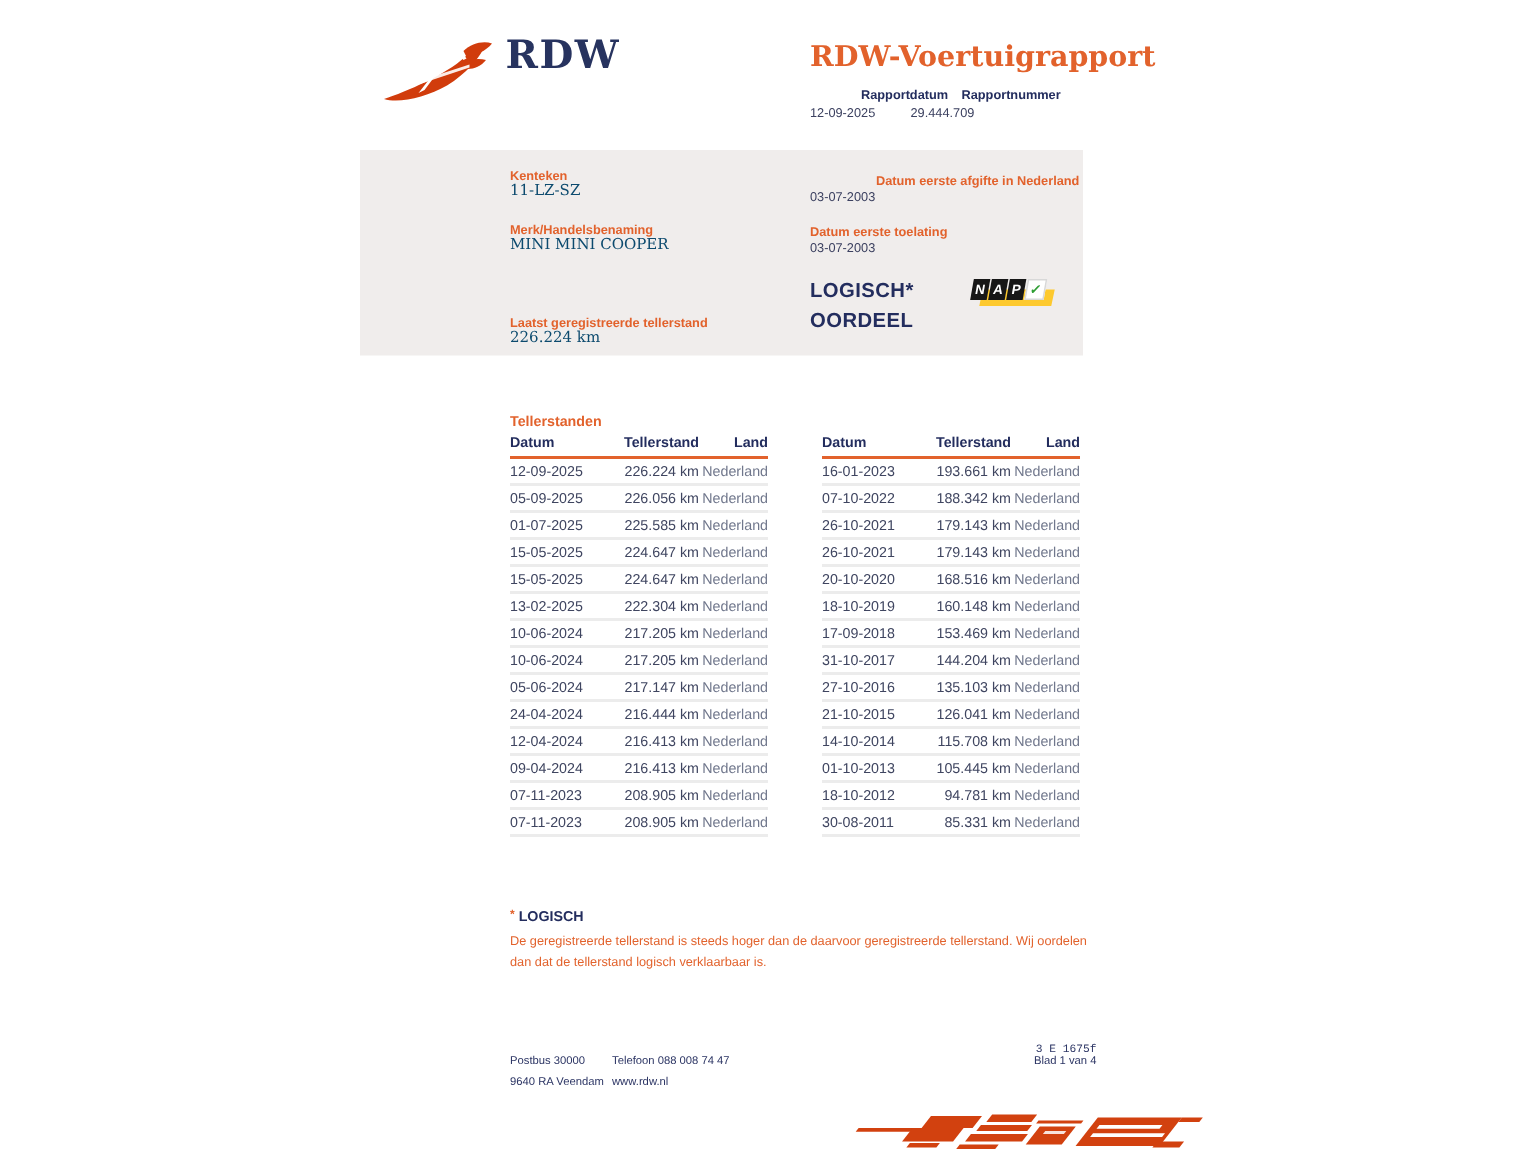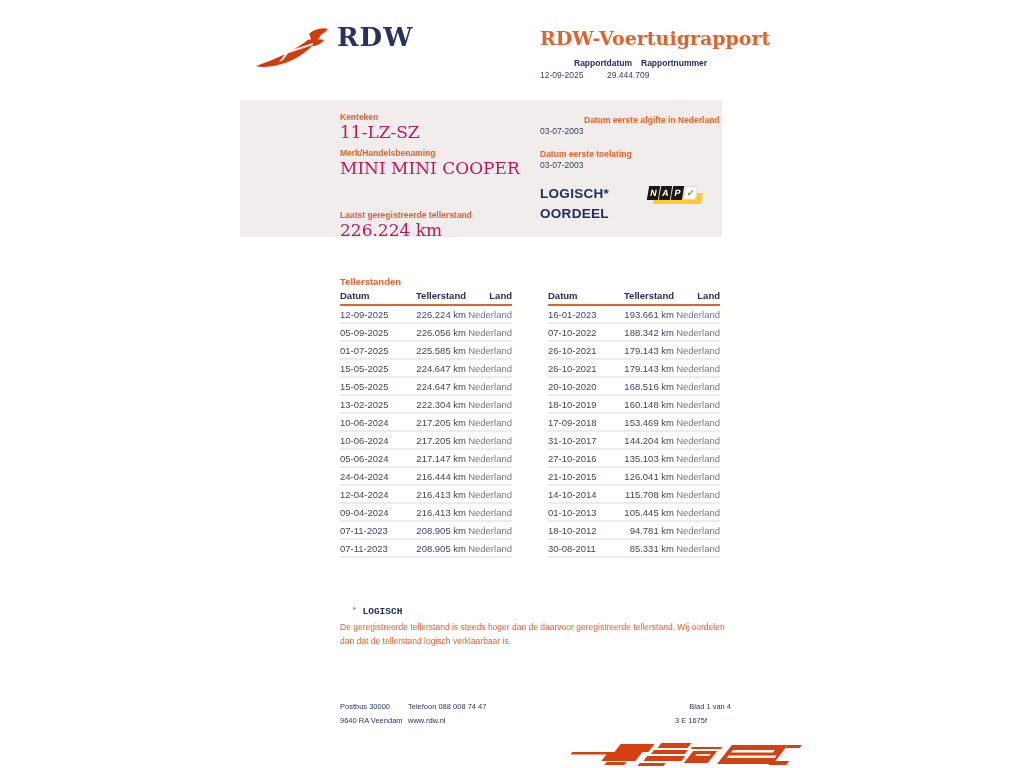--- a/index.html
+++ b/index.html
@@ -17,21 +17,21 @@
     font-size:19px;color:#e2622c;}
   .meta-label{font-size:8.5px;font-weight:bold;color:#232d5e;padding-left:34px;}
   .meta-value{font-size:8.5px;color:#3c4160;}
   #rapportdatum-label{left:540px;top:58px;}
   #rapportdatum-value{left:540px;top:70px;}
   #rapportnummer-label{left:607px;top:58px;}
   #rapportnummer-value{left:607px;top:70px;}
   
   #summary-box{left:240px;top:100px;width:482px;height:137px;background:#f0edec;}
   .f-label{font-size:8.5px;font-weight:bold;color:#e2622c;position:absolute;}
-  .f-serif{font-family:"DejaVu Serif",serif;font-size:17px;color:#be185d;position:absolute;}
+  .f-serif{font-family:"DejaVu Serif",serif;font-size:10px;color:#0c4a6e;position:absolute;}
   .f-small{font-size:8.5px;color:#3c4160;position:absolute;}
   #oordeel{left:300px;top:84px;font-size:13.5px;font-weight:bold;color:#232d5e;
     line-height:20px;letter-spacing:.3px;position:absolute;}
   
   #nap{left:408px;top:86px;width:56px;height:22px;position:absolute;}
   #nap .gold{position:absolute;left:6px;top:7px;width:48px;height:11px;background:#fdc92e;
     transform:skewX(-12deg);}
   #nap .tiles{position:absolute;left:0;top:0;display:flex;gap:1px;}
   #nap .tile{width:11px;height:14px;background:#171717;color:#fff;font-size:9px;font-weight:bold;
     display:flex;align-items:center;justify-content:center;transform:skewX(-10deg);}
@@ -44,21 +44,21 @@
   #odo-right{left:548px;}
   .odo-table th{font-weight:bold;color:#232d5e;border-bottom:2px solid #e2622c;
     padding:2px 0 3px 0;text-align:right;}
   .odo-table th.c0{text-align:left;margin-left:12px;}
   .odo-table td{padding:2.5px 0;border-bottom:2px solid #ececec;color:#3f4560;}
   .odo-table td.c0{text-align:left;width:58px;}
   .odo-table td.c1{text-align:right;width:68px;}
   .odo-table td.c2{text-align:right;width:46px;color:#70778c;}
   .odo-table th.c1{width:68px;} .odo-table th.c2{width:46px;}
   
-  #footnote-head{left:352px;top:605px;font-size:9.5px;font-weight:bold;color:#232d5e;font-family:Liberation Mono, monospace;}
+  #footnote-head{left:340px;top:605px;font-size:9.5px;font-weight:bold;color:#232d5e;}
   #footnote-head .star{color:#e2622c;font-size:8px;vertical-align:2px;}
   #footnote-text{left:340px;top:620px;width:395px;font-size:8.5px;line-height:14px;color:#e2622c;}
   
   .foot{font-size:7.5px;color:#2c3564;position:absolute;}
   #foot-pg{text-align:right;width:80px;}
   
   #bottom-art{left:543px;top:741px;width:260px;height:27px;}
 </style>
 </head>
 <body>
@@ -278,21 +278,21 @@
   <span class="star">*</span>
   <span>LOGISCH</span>
 </div>
 <div id="footnote-text" class="abs">De geregistreerde tellerstand is steeds hoger dan de daarvoor geregistreerde tellerstand. Wij oordelen dan dat de tellerstand logisch verklaarbaar is.</div>
 
 <div class="foot" style="left:340px;top:702px;">Postbus 30000</div>
 <div class="foot" style="left:340px;top:716px;">9640 RA Veendam</div>
 <div class="foot" style="left:408px;top:702px;">Telefoon 088 008 74 47</div>
 <div class="foot" style="left:408px;top:716px;">www.rdw.nl</div>
 <div class="foot" id="foot-pg" style="left:651px;top:702px;">Blad 1 van 4</div>
-<div class="foot" style="left:651px;top:716px;width:80px;text-align:center;">3 E 1675f</div>
+<div class="foot" style="left:651px;top:696px;width:80px;text-align:right;font-family:Liberation Mono, monospace;">3 E 1675f</div>
 
 <svg id="bottom-art" class="abs" viewBox="0 0 260 27">
   <g fill="#d2410f" transform="translate(8,0) skewX(-38)">
     <rect x="30" y="11" width="40" height="2.5"></rect>
     <rect x="72" y="3" width="34" height="8"></rect>
     <rect x="66" y="11" width="34" height="9"></rect>
     <rect x="72" y="21" width="20" height="3"></rect>
     <rect x="112" y="2" width="30" height="5"></rect>
     <rect x="110" y="9" width="34" height="4"></rect>
     <rect x="108" y="15" width="38" height="5"></rect>

